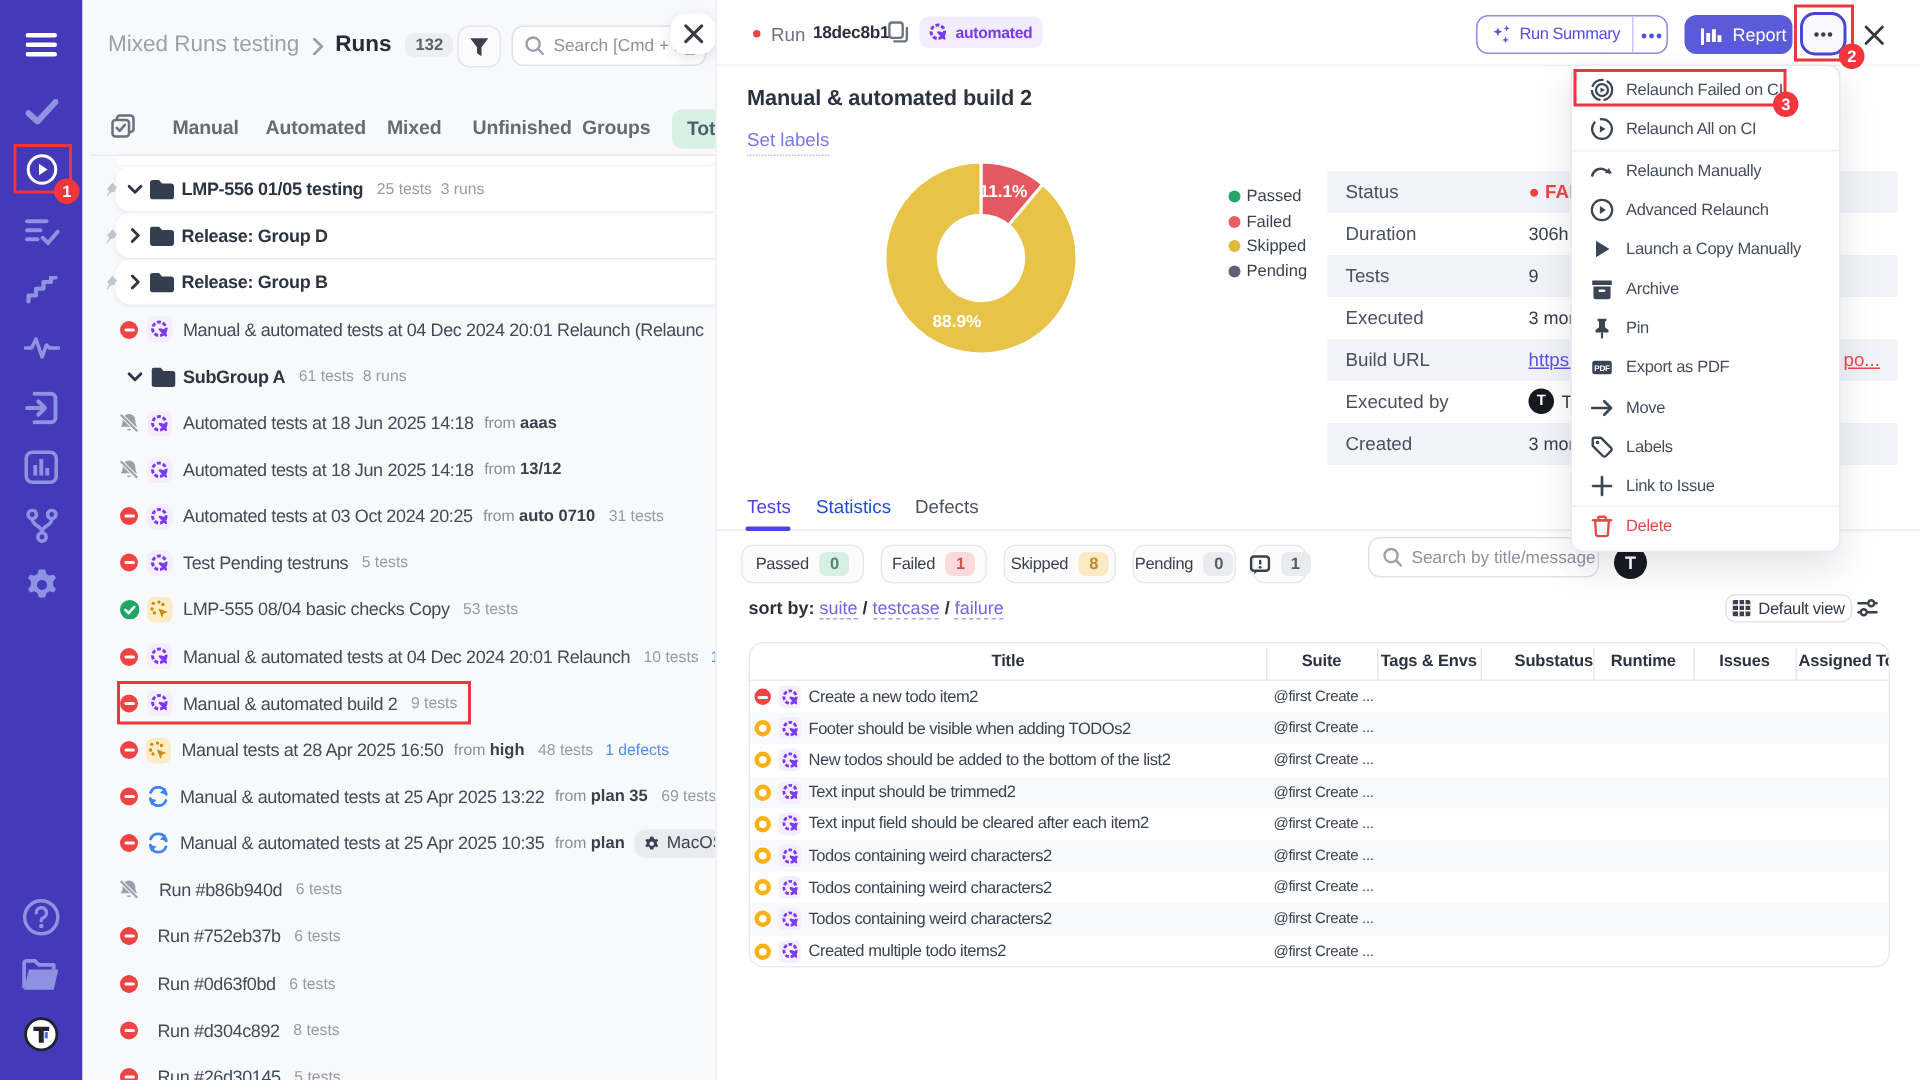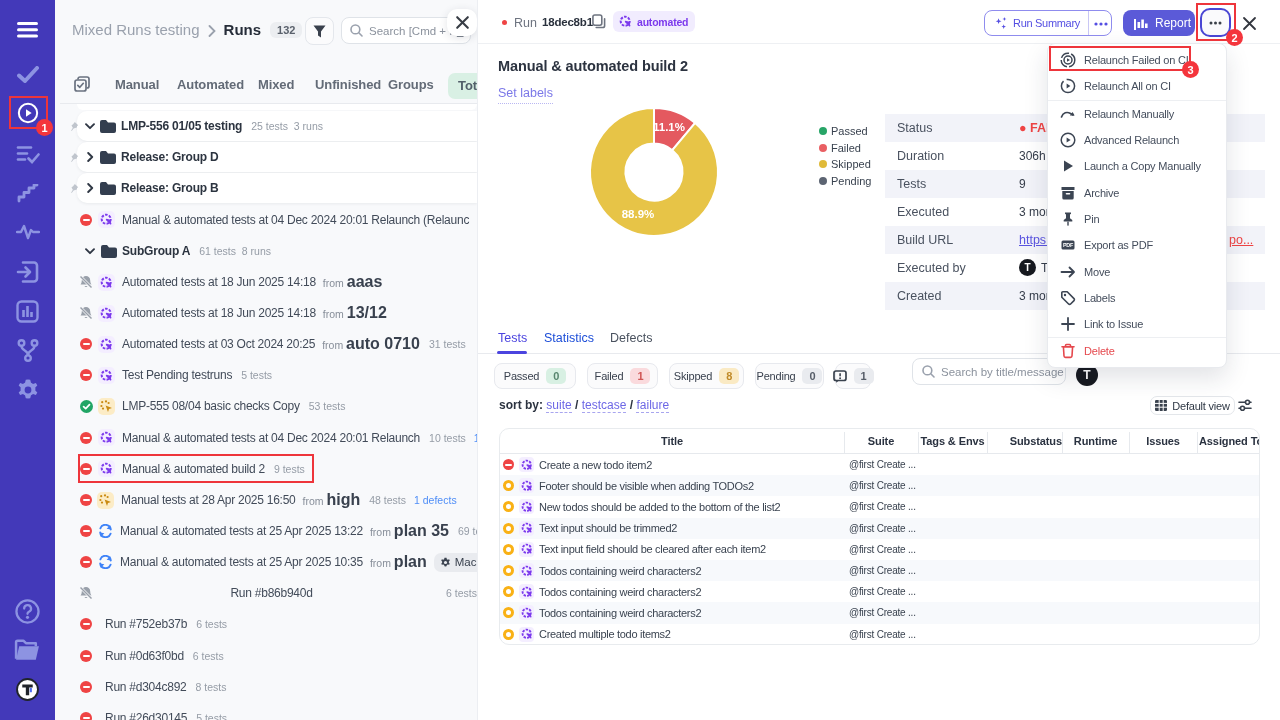--- a/index.html
+++ b/index.html
@@ -31,21 +31,21 @@
 .ltabs { position:absolute; left:15px; top:76px; width:462px; height:18px;
   color:#636b77; font-size:13px; font-weight:600; letter-spacing:-0.1px; }
 .lrow { position:absolute; left:5px; width:417px; height:31px; display:flex; align-items:center; overflow:hidden; }
 .lrow > svg, .lrow > span { flex:none; }
 .foldcard { position:absolute; left:22px; width:400px; height:30px; background:#fff;
   border-radius:10px 0 0 10px; box-shadow:0 1px 3px rgba(50,60,80,.08); }
 .rname { color:#424b59; font-size:12px; font-weight:500; letter-spacing:-0.25px; white-space:nowrap; }
 .fname { color:#2c3440; font-size:12px; font-weight:bold; letter-spacing:-0.2px; white-space:nowrap; }
 .rmeta { color:#959ca6; font-size:10.5px; margin-left:9px; white-space:nowrap; }
 .rfrom { color:#878e99; font-size:10.5px; margin-left:7px; white-space:nowrap;}
-.rfrom b { color:#39414e; font-size:16px; }
+.rfrom b { color:#39414e; font-size:11px; }
 .bluelink { color:#4f8ef7; font-size:10.5px; margin-left:8px; }
 
 
 .st { width:12px; height:12px; border-radius:50%; flex:none; }
 .st-fail { background:#ef4444; position:relative; }
 .st-fail:before { content:""; position:absolute; left:2.5px; top:5px; width:7px; height:2px;
   background:#fff; border-radius:1px; }
 .qicon { width:17px; height:17px; border-radius:5px; background:#f4eeff;
   display:flex; align-items:center; justify-content:center; flex:none; }
 .micon { width:17px; height:17px; border-radius:5px; background:#fcecc6;
@@ -419,21 +419,21 @@
           <path d="M12.3 1.2 L12.9 5.6 L8.6 4.7 Z" fill="#3f83f8"></path>
           <path d="M2.7 12.8 L2.1 8.4 L6.4 9.3 Z" fill="#3f83f8"></path>
         </svg>
       <span class="rname" style="margin-left:7px;">Manual &amp; automated tests at 25 Apr 2025 10:35</span>
       <span class="rfrom">from <b>plan</b></span>
       <span style="margin-left:7px; background:#e9ebef; border-radius:7px; height:19px; display:inline-flex; align-items:center; padding:0 8px 0 6px; color:#39414e; font-size:11.5px; font-weight:500;"><svg width="11" height="11" viewBox="0 0 24 24" style="margin-right:4px;">
             <path fill="#3a424f" d="M12 1.5 l2.2 0.3 .8 2.9 a7.6 7.6 0 0 1 2 1.2 l2.9-.9 1.4 2.4 -2 2.2 a7.6 7.6 0 0 1 0 2.8 l2 2.2 -1.4 2.4 -2.9-.9 a7.6 7.6 0 0 1 -2 1.2 l-.8 2.9 -2.2 .3 -2.2-.3 -.8-2.9 a7.6 7.6 0 0 1 -2-1.2 l-2.9 .9 -1.4-2.4 2-2.2 a7.6 7.6 0 0 1 0-2.8 l-2-2.2 1.4-2.4 2.9 .9 a7.6 7.6 0 0 1 2-1.2 l.8-2.9 z"></path>
             <circle cx="12" cy="12" r="3.4" fill="#e9ebef"></circle>
           </svg>MacOS</span>
     </div>
-    <div class="lrow" style="top:577.5px;justify-content:space-between;">
+    <div class="lrow" style="top:577.5px;">
       <svg width="14" height="14" viewBox="0 0 14 14" style="margin-left:19px;">
           <path d="M7 1 a4.2 4.2 0 0 1 4.2 4.2 c0 3 1.3 4.3 1.3 4.3 H1.5 c0 0 1.3-1.3 1.3-4.3 A4.2 4.2 0 0 1 7 1 Z" fill="#99a0aa"></path>
           <path d="M5.5 11 a1.6 1.6 0 0 0 3 0 Z" fill="#99a0aa"></path>
           <path d="M1.5 1.5 L12.5 12.5" stroke="#f8f9fb" stroke-width="2.6"></path>
           <path d="M1.5 1.5 L12.5 12.5" stroke="#99a0aa" stroke-width="1.4"></path>
         </svg>
       <span class="rname" style="margin-left:13px;">Run #b86b940d</span>
       <span class="rmeta">6 tests</span>
     </div>
     <div class="lrow" style="top:608.5px;">

